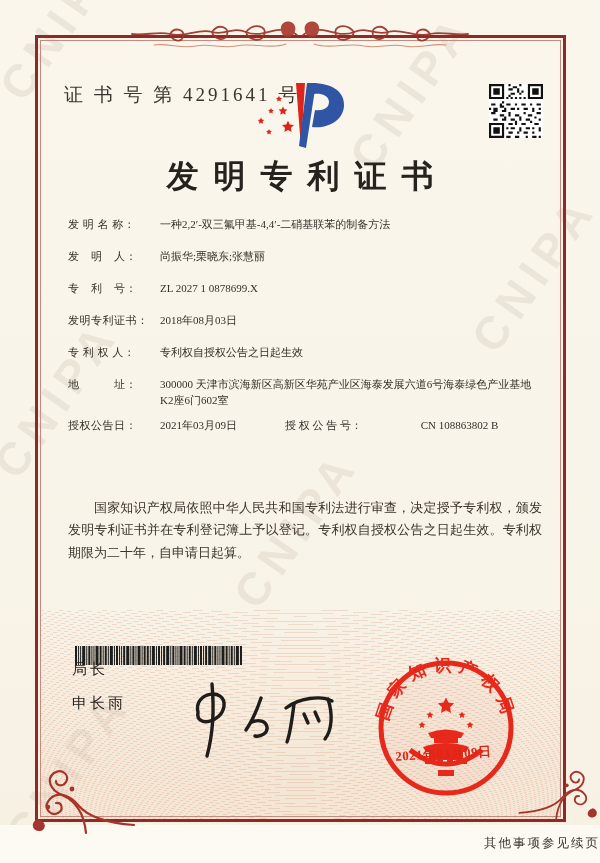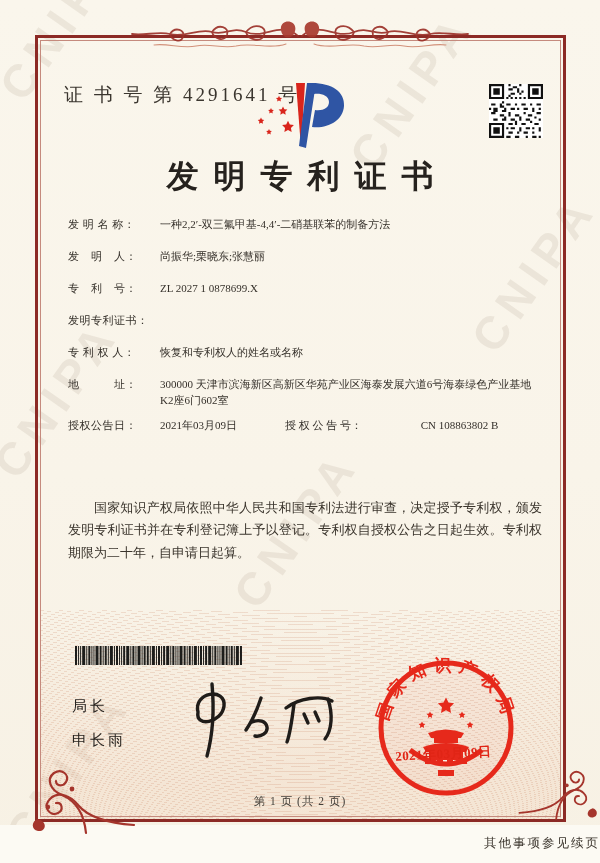--- a/index.html
+++ b/index.html
@@ -33,21 +33,21 @@
   .grant{display:flex;margin-top:4px;}
   .grant .pair{display:flex;}
   .grant .pair.second{margin-left:48px;gap:28px;}
   
   .paras{position:absolute;left:68px;right:58px;top:497px;font-size:13px;line-height:1.72;
          text-align:justify;color:#3a342c;}
   .paras p{margin:0;text-indent:2em;}
   
   .barcode{position:absolute;left:75px;top:646px;}
   
-  .signer{position:absolute;left:72px;top:697px;font-family:Liberation Mono, monospace;
+  .signer{position:absolute;left:72px;top:660px;font-family:Liberation Mono, monospace;
           font-size:15px;letter-spacing:3px;color:#26221e;}
   .signer div{margin-bottom:15px;}
   .signature{position:absolute;left:168px;top:676px;}
   
   .seal{position:absolute;left:372px;top:654px;}
   .seal-arc{font-size:17px;font-weight:bold;letter-spacing:7px;fill:#e6291b;}
   .seal-date{font-size:13px;font-weight:bold;fill:#e02516;letter-spacing:0.5px;}
   
   .page-num{position:absolute;left:0;right:0;top:794px;text-align:center;font-size:11.5px;
             letter-spacing:1px;color:#44403a;}
@@ -156,24 +156,25 @@
     <div class="frow">
       <span class="flabel">发　明　人：</span>
       <span class="fvalue">尚振华;栗晓东;张慧丽</span>
     </div>
     <div class="frow">
       <span class="flabel">专　利　号：</span>
       <span class="fvalue">ZL 2027 1 0878699.X</span>
     </div>
     <div class="frow">
       <span class="flabel">发明专利证书：</span>
+      <span class="fvalue">2018年08月03日</span>
     </div>
     <div class="frow">
       <span class="flabel">专 利 权 人：</span>
-      <span class="fvalue">恢复和专利权人的姓名或名称</span>
+      <span class="fvalue">专利权自授权公告之日起生效</span>
     </div>
     <div class="frow" style="margin-bottom:9px;">
       <span class="flabel">地　　　址：</span>
       <span class="fvalue">300000 天津市滨海新区高新区华苑产业区海泰发展六道6号海泰绿色产业基地K2座6门602室</span>
     </div>
     <div class="grant">
       <span class="pair">
         <span class="flabel">授权公告日：</span>
         <span>2021年03月09日</span>
       </span>
@@ -233,16 +234,15 @@
       <rect x="53" y="105" width="42" height="5"></rect>
       <rect x="61" y="106" width="4" height="4" fill="#f9f2e6"></rect>
       <rect x="71" y="106" width="4" height="4" fill="#f9f2e6"></rect>
       <rect x="81" y="106" width="4" height="4" fill="#f9f2e6"></rect>
       <path d="M38,96 Q74,124 110,96" stroke="#e6291b" stroke-width="5" fill="none"></path>
       <rect x="66" y="116" width="16" height="6"></rect>
     </g>
     <text class="seal-date" x="70" y="104" text-anchor="middle" transform="rotate(-3 74 74)">2021年03月09日</text>
   </svg>
 
-  <div class="page-num">第 1 页 (共 2 页)</div>
   <div class="cont-note">其他事项参见续页</div>
 
 </div>
 
 </body></html>

